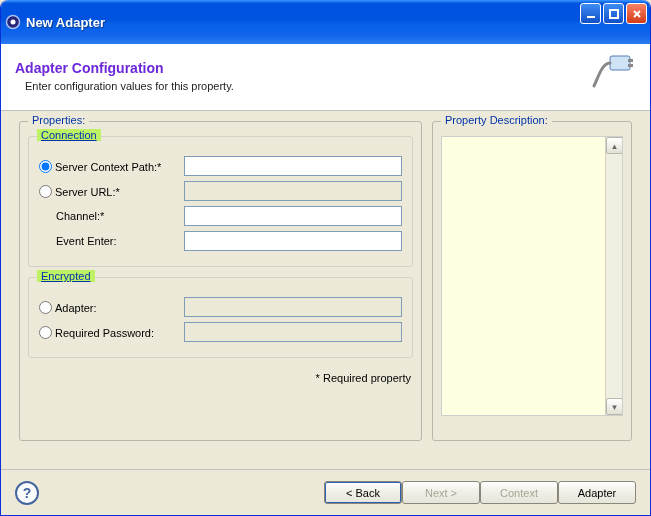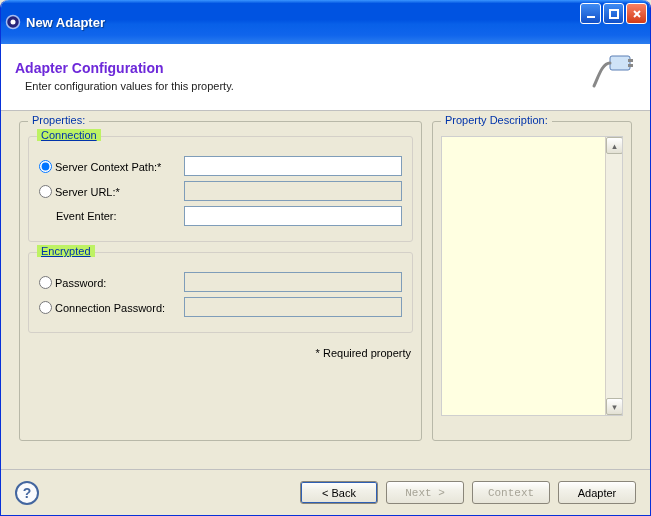--- a/index.html
+++ b/index.html
@@ -132,32 +132,32 @@
   display: flex; align-items: center; justify-content: space-between;
   padding: 0 14px;
 }
 .help-btn {
   width: 24px; height: 24px; border-radius: 50%;
   border: 2px solid #43669f; background: #fafbfd;
   display: inline-flex; align-items: center; justify-content: center;
   color: #43669f; font-weight: bold; font-size: 14px;
   cursor: default;
 }
-.btnrow { display: flex; gap: 8px; }
+.btnrow { display: flex; }
 .btn {
   min-width: 78px; height: 23px;
   border: 1px solid #8a867a;
   background: linear-gradient(180deg,#fff 0%, #f2f1e9 40%, #e7e5d9 100%);
   border-radius: 3px;
   font: inherit;
   padding: 2px 10px;
   cursor: default;
 }
 .btn.default { box-shadow: 0 0 0 1px #2e5fb3 inset; }
-.btn[disabled] { color: #a7a497; font-family: Liberation Mono, monospace; }
+.btn[disabled] { color: #a7a497; }
 
 .window-frame { position: relative; width: 651px; height: 516px; border: 1px solid #0831d9; border-top: none; border-radius: 8px 8px 0 0; background: #ece9d8; }
 .left-panel .groupbox { height: 320px; }
 .right-panel .groupbox { height: 320px; }
 </style>
 </head>
 <body>
 
 <div class="window-frame">
   <div class="titlebar">
@@ -221,43 +221,47 @@
             </div>
 
             <div class="form-row">
               <label class="lbl">
                 <input type="radio" name="conn" style="">
                 <span>Server URL:*</span>
               </label>
               <input type="text" disabled="" value="" style="">
             </div>
 
+            <div class="form-row">
+              <span class="lbl" style="padding-left:17px">Channel:*</span>
+              <input type="text" value="" style="">
+            </div>
 
             <div class="form-row">
               <span class="lbl" style="padding-left:17px">Event Enter:</span>
               <input type="text" value="" style="">
             </div>
           </div>
 
           <div class="subgroup">
             <div class="sublegend">Encrypted</div>
 
 
             <div class="form-row">
               <label class="lbl">
                 <input type="radio" name="sec" style="">
-                <span>Password:</span>
+                <span>Adapter:</span>
               </label>
               <input type="text" disabled="" value="" style="">
             </div>
 
             <div class="form-row">
               <label class="lbl">
                 <input type="radio" name="sec" style="">
-                <span>Connection Password:</span>
+                <span>Required Password:</span>
               </label>
               <input type="text" disabled="" value="" style="">
             </div>
           </div>
 
           <div class="req-note">* Required property</div>
         </div>
       </div>
 
       <div class="right-panel">

